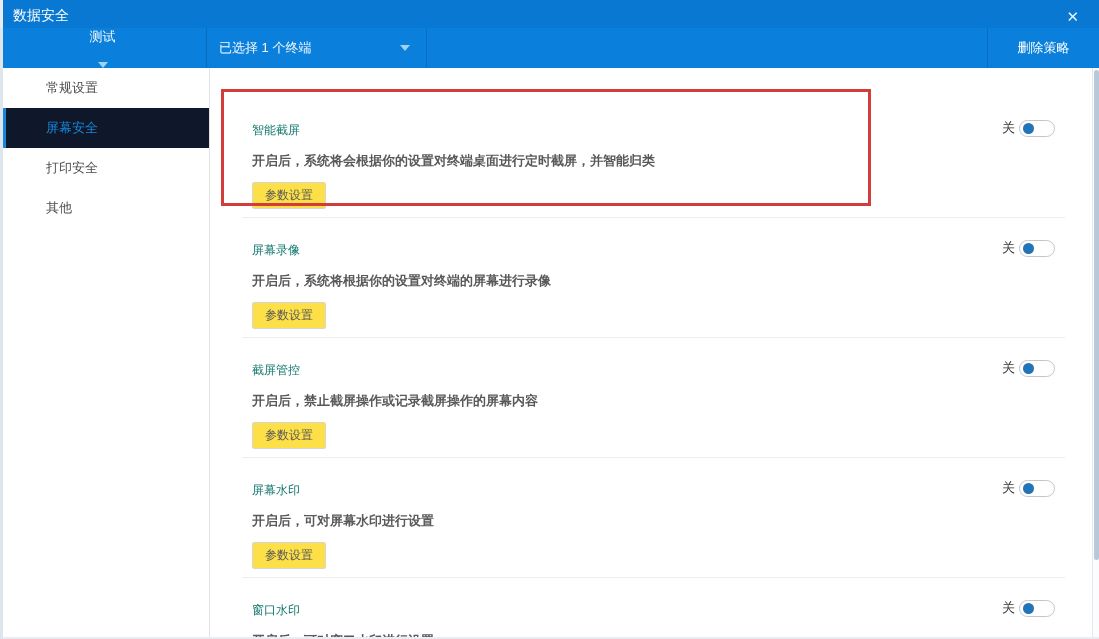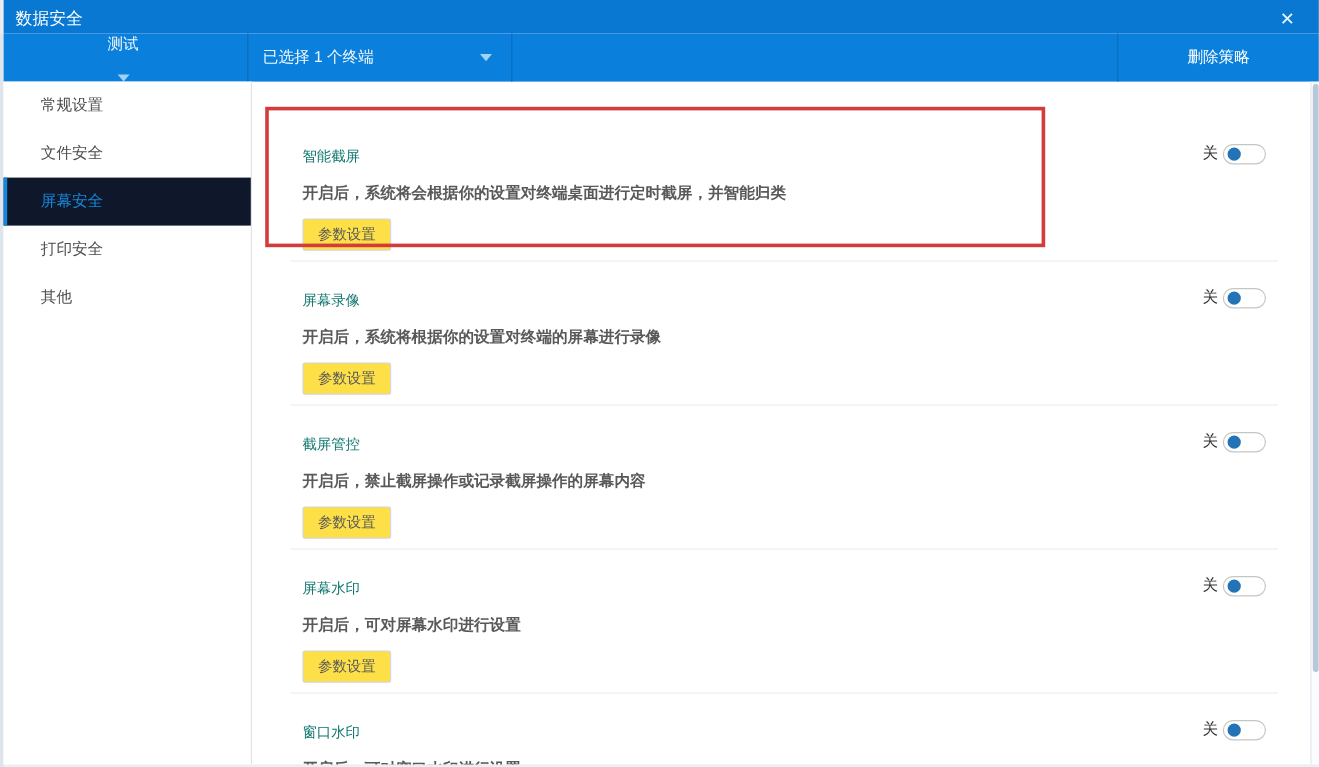--- a/index.html
+++ b/index.html
@@ -36,28 +36,28 @@
   }
   .dd1 { width: 204px; flex-direction: column; }
   .dd2 { width: 220px; }
   .chevron {
     width: 0; height: 0;
     border-left: 5px solid transparent; border-right: 5px solid transparent;
     border-top: 6px solid #9fd2f5;
   }
   .toolbar-spacer { flex: 1; }
   .delete-btn {
-    width: 168px; display: flex; align-items: center; justify-content: center;
+    width: 112px; display: flex; align-items: center; justify-content: center;
     color: #ffffff; font-size: 13px; border-left: 1px solid #0a6cbe; cursor: pointer;
   }
   
   .main { position: absolute; top: 68px; left: 0; right: 0; bottom: 0; display: flex; }
   .sidebar { width: 207px; border-right: 1px solid #e3e3e3; background: #fff; }
   .side-item {
-    height: 40px; line-height: 40px; padding-left: 28px;
+    height: 40px; line-height: 40px; padding-left: 40px;
     color: #4d4d4d; font-size: 13px; cursor: pointer;
     border-left: 3px solid transparent;
   }
   .side-item.selected {
     background: #0f172a; color: #1787d9; border-left-color: #1787d9;
   }
   .content {
     flex: 1; position: relative; overflow: hidden; padding-top: 30px;
   }
   .row {
@@ -125,21 +125,20 @@
       <span class="chevron"></span>
     </div>
     <div class="toolbar-spacer"></div>
     <div class="delete-btn">删除策略</div>
   </div>
 
   <div class="main">
 
     <aside class="sidebar">
       <div class="side-item">常规设置</div>
-      <div class="side-item">文件安全</div>
       <div class="side-item selected">屏幕安全</div>
       <div class="side-item">打印安全</div>
       <div class="side-item">其他</div>
     </aside>
 
     <main class="content">
 
       <div class="red-box"></div>
 
       <section class="row">

